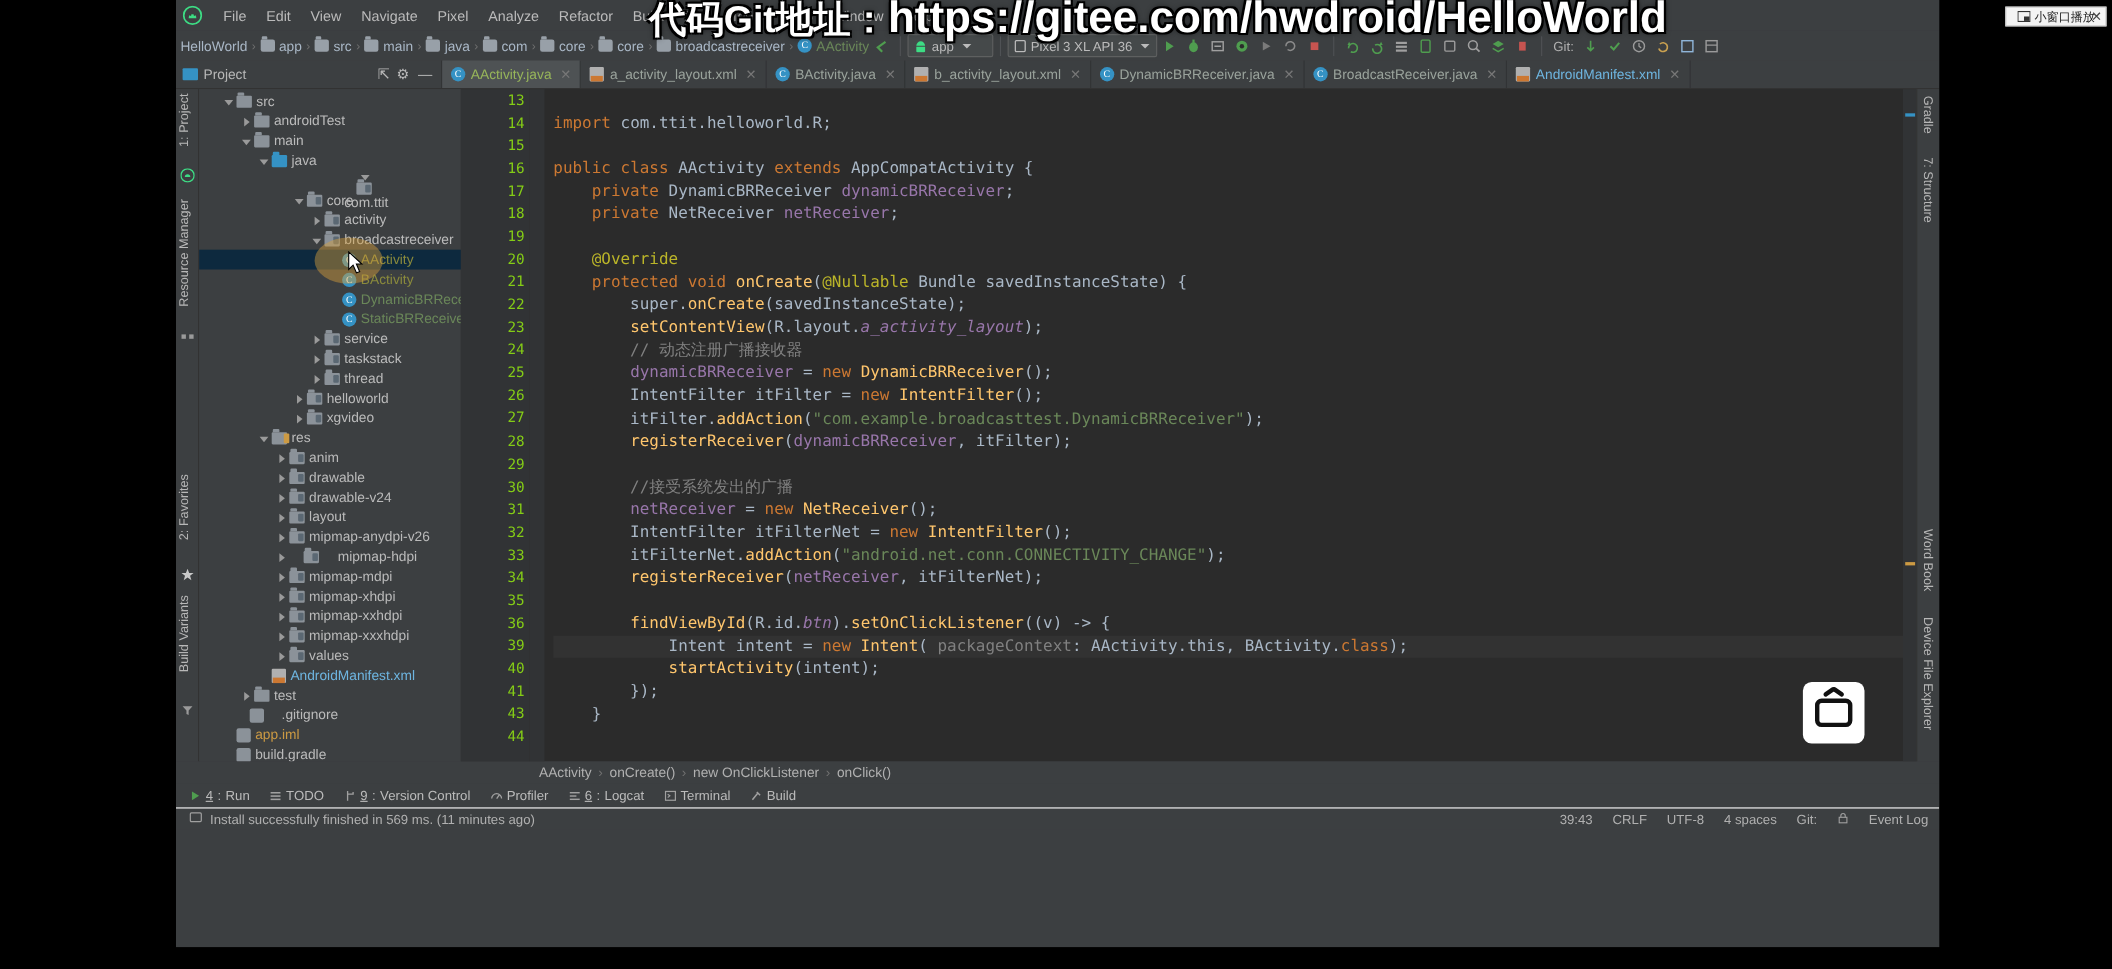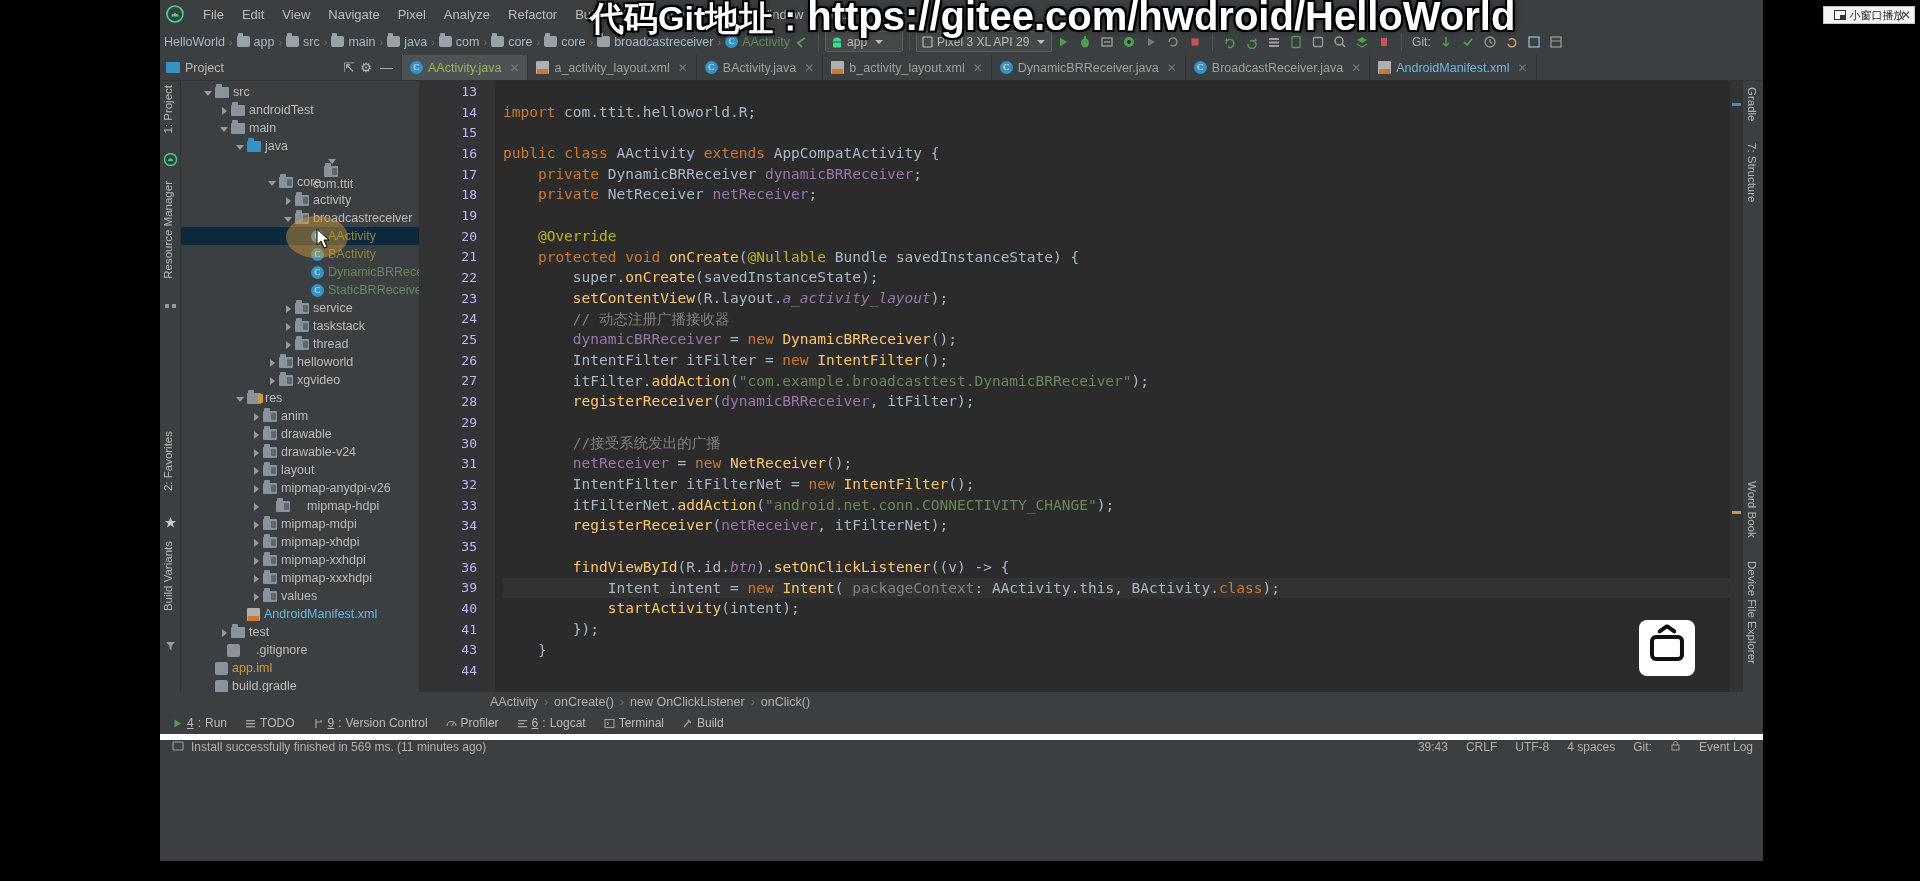--- a/index.html
+++ b/index.html
@@ -80,21 +80,21 @@
   .gic { width:13px;height:13px;margin-right:4px;flex:0 0 auto;background:#8b9299;border-radius:2px;}
   .tlabel.olive  { color:#8a8a3c; }
   .tlabel.green  { color:#6a8759; }
   .tlabel.blue   { color:#6eb5e0; }
   .tlabel.orange { color:#cc9a43; }
 
   
   .editor { flex:1; background:#2b2b2b; position:relative; overflow:hidden; display:flex; }
   .gutter { width:62px; background:#313335; position:relative; flex:0 0 auto; }
   .gline  { height:20.7px; display:flex; align-items:center; justify-content:flex-end; padding-right:4px;
-            font-family:"DejaVu Sans Mono", monospace; font-size:13px; color:#c4b5fd; }
+            font-family:"DejaVu Sans Mono", monospace; font-size:13px; color:#84cc16; }
   .foldcol{ width:14px; background:#313335; flex:0 0 auto; }
   .code   { flex:1; position:relative; font-family:"DejaVu Sans Mono", monospace; font-size:14.5px; line-height:20.7px;
             white-space:pre; padding-left:8px; color:#a9b7c6; }
   .cl { height:20.7px; }
   .cl.hl { background:#323232; }
   .kw   { color:#cc7832; }
   .str  { color:#6a8759; }
   .cmt  { color:#808080; }
   .ann  { color:#bbb529; }
   .fld  { color:#9876aa; }
@@ -114,21 +114,21 @@
   .editbread { height:20px; background:#3c3f41; display:flex; align-items:center; padding-left:330px; font-size:12.5px; color:#b0b0b0; }
   .editbread .sep { color:#707070; margin:0 6px; }
 
   
   .bottombar { height:22px; background:#3c3f41; display:flex; align-items:center; padding-left:12px; gap:18px; font-size:12px; color:#bbb;}
   .bb { display:flex; align-items:center; gap:4px; white-space:nowrap; }
   .bb u { text-decoration:underline; }
 
   
   .statusbar { height:20px; background:#3c3f41; display:flex; align-items:center; padding-left:12px; font-size:12px; color:#b0b0b0;
-               border-top:6px solid #ffffff; }
+               border-top:1px solid #ffffff; }
   .status-right { margin-left:auto; display:flex; align-items:center; gap:18px; padding-right:10px; }
 
   
   .overlay-title { position:absolute; left:590px; top:-6px; font-family:"Liberation Sans", sans-serif; font-weight:bold;
                    font-size:40px; color:#ffffff; white-space:nowrap; z-index:55;
                    text-shadow: -2px -2px 0 #000, 2px -2px 0 #000, -2px 2px 0 #000, 2px 2px 0 #000, 0 0 6px #000; }
   .overlay-title .cn { font-size:34px; }
   .watermark-bili { position:absolute; left:170px; top:32px; z-index:52; display:flex; align-items:center; gap:8px;
                     opacity:.95; }
   .wm-cn { font-size:26px; font-weight:bold; color:#e8e8e8; letter-spacing:2px;
@@ -231,21 +231,21 @@
         <span>app</span>
         <span class="caret"></span>
       </div>
 
       <div class="tb-sep"></div>
 
       <div class="combo" style="width:136px">
         <svg width="11" height="12" viewBox="0 0 11 12">
             <rect x="1" y="1" width="9" height="10" rx="1" fill="none" stroke="#bbb" stroke-width="1.2"></rect>
           </svg>
-        <span>Pixel 3 XL API 29</span>
+        <span>Pixel 3 XL API 36</span>
         <span class="caret"></span>
       </div>
 
       <span class="tbicon">
         <svg width="14" height="14" viewBox="0 0 14 14">
             <path d="M4 2.5 L11 7 L4 11.5 Z" fill="#4f9d4f"></path>
           </svg>
         </span>
       <span class="tbicon">
         <svg width="14" height="14" viewBox="0 0 14 14">

